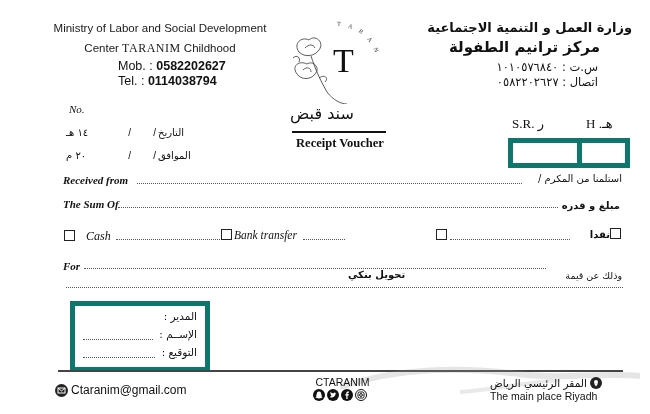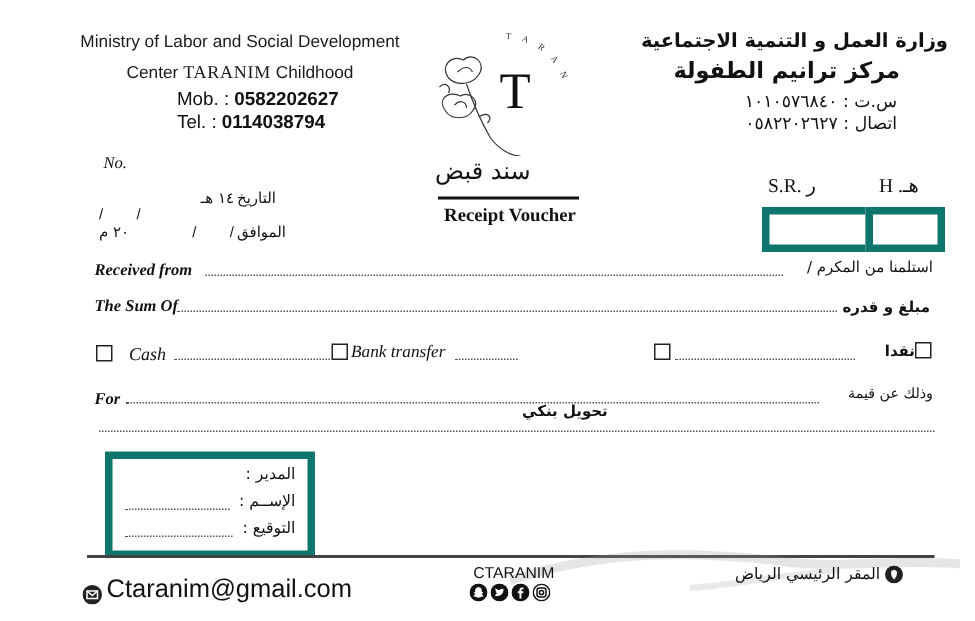--- a/index.html
+++ b/index.html
@@ -55,21 +55,21 @@
     <text x="48" y="60" font-family="Liberation Serif, serif" font-size="34" fill="#111">T</text>
   </svg>
 </div>
 <div class="abs ar" style="left:290px; top:104px; width:95px; text-align:left; font-size:16px; font-weight:normal;">سند قبض</div>
 <div class="abs" style="left:292px; top:131px; width:94px; height:1.5px; background:#111;"></div>
 <div class="abs serif bold" style="left:288px; top:136px; width:104px; text-align:center; font-size:12.5px;">Receipt Voucher</div>
 
 <div class="abs serif ital" style="left:69px; top:103px; font-size:11px;">No.</div>
 
 <div class="abs label-ar" style="left:158px; top:127px; font-size:10px; font-weight:normal;">التاريخ</div>
-<div class="abs" style="left:66px; top:127px; width:90px; font-size:10px; display:flex; justify-content:space-between;flex-direction:column;">
+<div class="abs" style="left:66px; top:127px; width:90px; font-size:10px; display:flex; justify-content:space-between;">
   <span class="ar">١٤ هـ</span>
   <span style="white-space:pre;">/        /</span>
 </div>
 <div class="abs label-ar" style="left:158px; top:150px; font-size:10px; font-weight:normal;">الموافق</div>
 <div class="abs" style="left:66px; top:150px; width:90px; font-size:10px; display:flex; justify-content:space-between;">
   <span class="ar">٢٠ م</span>
   <span style="white-space:pre;">/        /</span>
 </div>
 
 <div class="abs serif" style="left:512px; top:116px; font-size:13px;">S.R. ر</div>
@@ -92,42 +92,42 @@
 <div class="abs label-en" style="left:234px; top:229px; font-weight:normal; font-size:11.5px;">Bank transfer</div>
 <div class="abs dots" style="left:303px; top:239px; width:42px;"></div>
 <div class="abs label-ar" style="left:348px; top:229px;margin-top:40px;">تحويل بنكي</div>
 <div class="abs chk" style="left:436px; top:229px;"></div>
 <div class="abs dots" style="left:450px; top:239px; width:120px;"></div>
 <div class="abs label-ar" style="right:40px; top:229px;">نقدا</div>
 <div class="abs chk" style="left:610px; top:228px;"></div>
 
 <div class="abs label-en" style="left:63px; top:260px;">For</div>
 <div class="abs dots" style="left:84px; top:268px; width:462px;"></div>
-<div class="abs label-ar" style="right:28px; top:257px; font-weight:normal; font-size:9.5px;">وذلك عن قيمة</div>
+<div class="abs label-ar" style="right:28px; top:270px; font-weight:normal; font-size:9.5px;">وذلك عن قيمة</div>
 
 <div class="abs dots" style="left:66px; top:287px; width:557px;"></div>
 
 <div class="abs box" style="left:70px; top:301px; width:130px; height:61px;">
   <div class="abs label-ar" style="right:8px; top:4px; font-weight:normal; font-size:10.5px;">المدير :</div>
   <div class="abs label-ar" style="right:8px; top:22px; font-weight:normal; font-size:10.5px;">الإســم :</div>
   <div class="abs dots" style="left:8px; top:33px; width:70px;"></div>
   <div class="abs label-ar" style="right:8px; top:40px; font-weight:normal; font-size:10.5px;">التوقيع :</div>
   <div class="abs dots" style="left:8px; top:51px; width:72px;"></div>
 </div>
 
 <div class="abs" style="left:58px; top:370px; width:565px; height:2px; background:#444;"></div>
 
 <div class="abs" style="left:340px; top:362px; width:300px; height:40px; opacity:0.25;">
   <svg width="300" height="40">
     <path d="M0 25 C 60 5, 120 5, 180 12 C 220 18, 260 10, 300 14" fill="none" stroke="#999" stroke-width="6"></path>
     <path d="M120 30 C 150 28, 190 20, 220 18" fill="none" stroke="#aaa" stroke-width="4"></path>
   </svg>
 </div>
 
-<div class="abs" style="left:55px; top:383px; display:flex; align-items:flex-end; gap:3px; font-size:17px;">
+<div class="abs" style="left:55px; top:383px; display:flex; align-items:flex-end; gap:3px; font-size:12px;">
   <svg width="13" height="13" viewBox="0 0 13 13">
     <circle cx="6.5" cy="6.5" r="6.5" fill="#222"></circle>
     <rect x="3" y="4" width="7" height="5" fill="none" stroke="#fff" stroke-width="1"></rect>
     <path d="M3 4 L6.5 7 L10 4" fill="none" stroke="#fff" stroke-width="1"></path>
   </svg>
   <span>Ctaranim@gmail.com</span>
 </div>
 
 <div class="abs" style="left:305px; top:376px; width:75px; text-align:center; font-size:10.5px;">CTARANIM</div>
 <div class="abs" style="left:313px; top:389px; display:flex; gap:2px;">
@@ -152,13 +152,14 @@
 
 <div class="abs" style="left:490px; top:377px; ">
   <div style="display:flex; align-items:center; justify-content:flex-end; gap:3px;">
     <span class="ar" style="font-size:10.5px;">المقر الرئيسي الرياض</span>
     <svg width="12" height="12" viewBox="0 0 12 12">
         <circle cx="6" cy="6" r="6" fill="#222"></circle>
         <circle cx="6" cy="5" r="2" fill="#fff"></circle>
         <path d="M4 6.5 L6 9.5 L8 6.5" fill="#fff"></path>
       </svg>
   </div>
+  <div style="font-size:10.5px; margin-top:1px;">The main place Riyadh</div>
 </div>
 
 </body></html>

